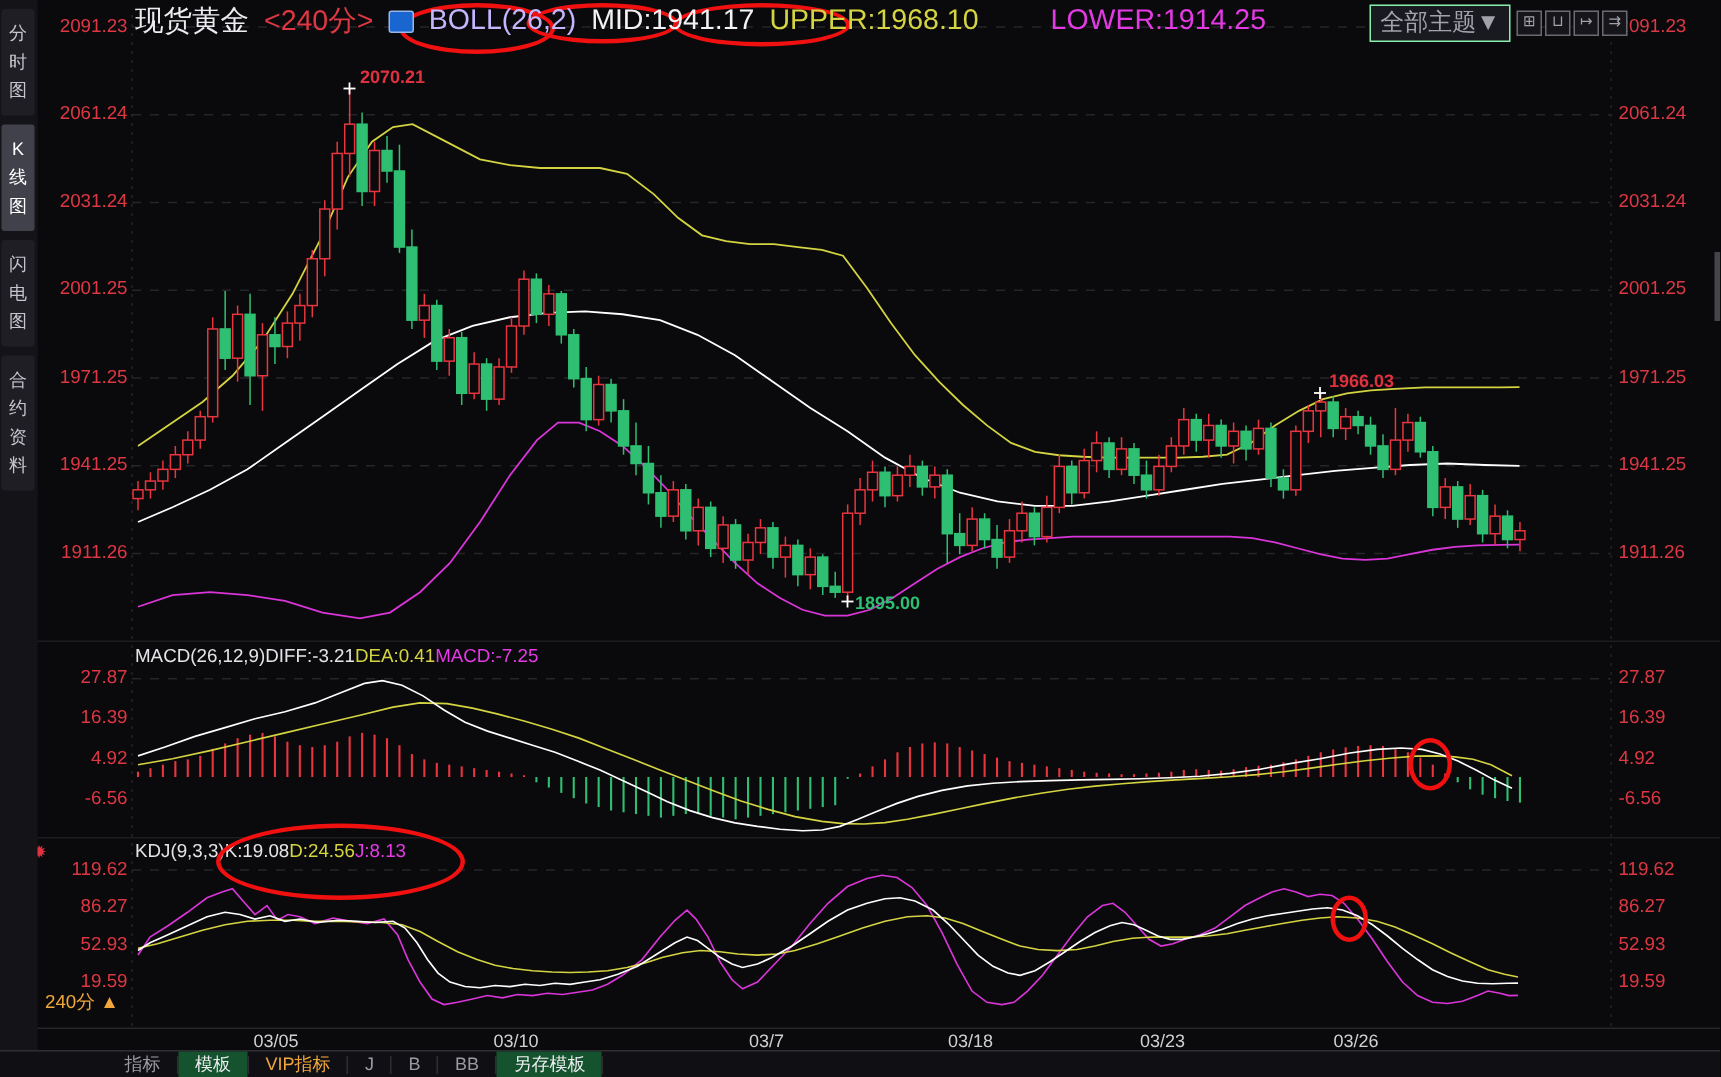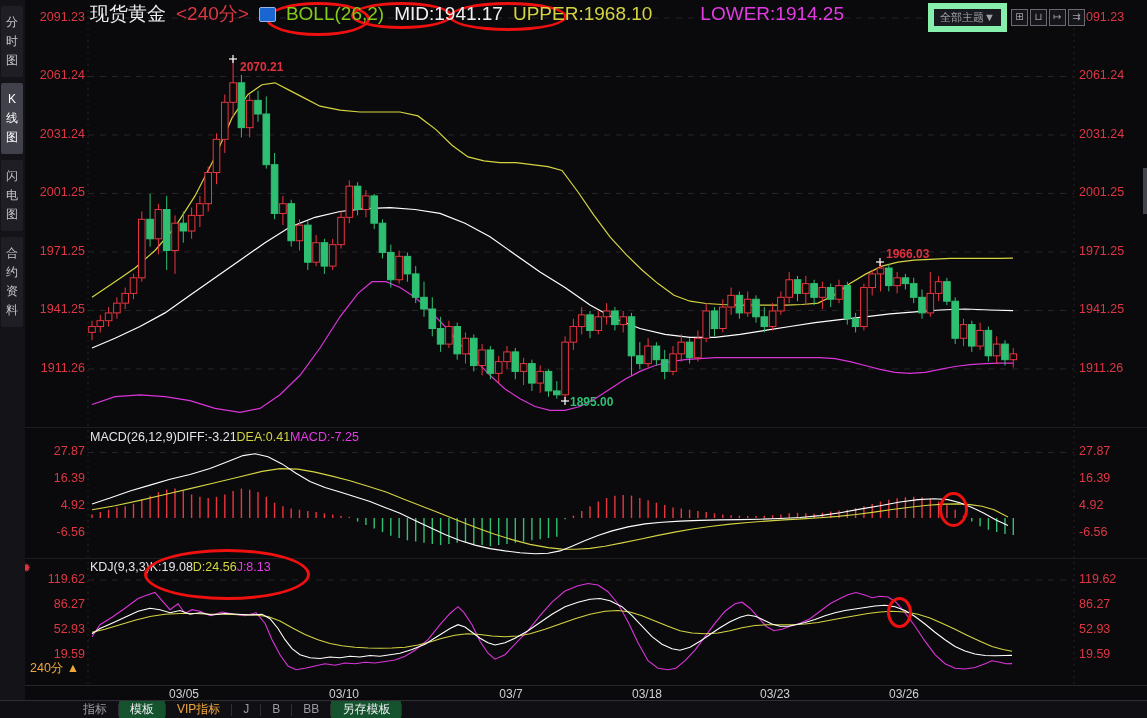--- a/index.html
+++ b/index.html
@@ -6,26 +6,26 @@
   .app{position:relative;width:1147px;height:718px;background:#0a0a0c;overflow:hidden;
        font-family:"Liberation Sans","DejaVu Sans",sans-serif;}
   
   .sidebar{position:absolute;left:0;top:0;width:25px;height:700px;background:#141418;z-index:7;}
   .side-tab{width:22px;margin:6px 1px 0 1px;padding:7px 0;background:#1e1e24;border-radius:2px;
             color:#c5c5cd;font-size:12px;text-align:center;line-height:19px;cursor:pointer;}
   .side-tab.sel{background:#41414b;color:#ffffff;}
   
   .titlebar{position:absolute;left:90px;top:1px;display:flex;gap:10px;font-size:19px;
             align-items:center;z-index:6;white-space:nowrap;}
-  .t-sym{color:#ececf0;} .t-per{color:#dd3743;} .t-boll{color:#84cc16;}
+  .t-sym{color:#ececf0;} .t-per{color:#dd3743;} .t-boll{color:#c4b5fd;}
   .t-mid{color:#f2f2f4;} .t-upper{color:#d4d442;} .t-lower{color:#e43ae4;margin-left:38px;}
   .kline-ico{width:15px;height:13px;background:#1a66d0;border:1px solid #9ab6e8;border-radius:2px;
              display:inline-block;}
   .topright{position:absolute;right:62px;top:3px;display:flex;gap:4px;align-items:center;z-index:6;}
-  .theme-dd{border:6px solid #86efac;background:#191920;color:#a2a2aa;font-size:11px;
+  .theme-dd{border:1px solid #86efac;background:#191920;color:#a2a2aa;font-size:16px;
             padding:1px 6px;cursor:pointer;}
   .tb-icon{width:15px;height:15px;border:1px solid #6a6a72;color:#a2a2aa;font-size:10px;
            line-height:14px;text-align:center;background:#15151a;cursor:pointer;}
   
   #chart-svg{position:absolute;left:0;top:0;z-index:1;}
   .axis-label{position:absolute;font-size:12.5px;color:#dd3743;white-space:nowrap;z-index:2;}
   .al-left{right:1062px;text-align:right;}
   .al-right{left:1079px;text-align:left;}
   .date-label{position:absolute;top:687px;width:44px;text-align:center;font-size:12px;
               color:#d0d0d4;z-index:2;margin-left:44px;}
@@ -531,21 +531,21 @@
       <div class="axis-label al-left" style="top: 622.018px;">52.93</div>
       <div class="axis-label al-right" style="top: 622.018px;">52.93</div>
       <div class="axis-label al-left" style="top: 647.023px;">19.59</div>
       <div class="axis-label al-right" style="top: 647.023px;">19.59</div>
       <div class="date-label" style="left: 118px;">03/05</div>
       <div class="date-label" style="left: 278px;">03/10</div>
       <div class="date-label" style="left: 445px;">03/7</div>
       <div class="date-label" style="left: 581px;">03/18</div>
       <div class="date-label" style="left: 709px;">03/23</div>
       <div class="date-label" style="left: 838px;">03/26</div>
-      <div class="chart-note" style="left: 240px; top: 44px; color: rgb(224, 50, 62); margin-top: 16px;">2070.21</div>
+      <div class="chart-note" style="left: 240px; top: 44px; color: rgb(224, 50, 62);">2070.21</div>
       <div class="chart-note" style="left: 570px; top: 395px; color: rgb(47, 191, 114);">1895.00</div>
       <div class="chart-note" style="left: 886px; top: 247px; color: rgb(224, 50, 62);">1966.03</div>
       <div class="red-ellipse" style="left: 266px; top: 2px; width: 98px; height: 28px;"></div>
       <div class="red-ellipse" style="left: 351px; top: 2px; width: 95px; height: 21px;"></div>
       <div class="red-ellipse" style="left: 449px; top: 2px; width: 112px; height: 23px;"></div>
       <div class="red-ellipse" style="left: 144px; top: 549px; width: 160px; height: 45px;"></div>
       <div class="red-ellipse" style="left: 939px; top: 492px; width: 23px; height: 29px;"></div>
       <div class="red-ellipse" style="left: 887px; top: 597px; width: 19px; height: 25px;"></div>
     </div>
 

